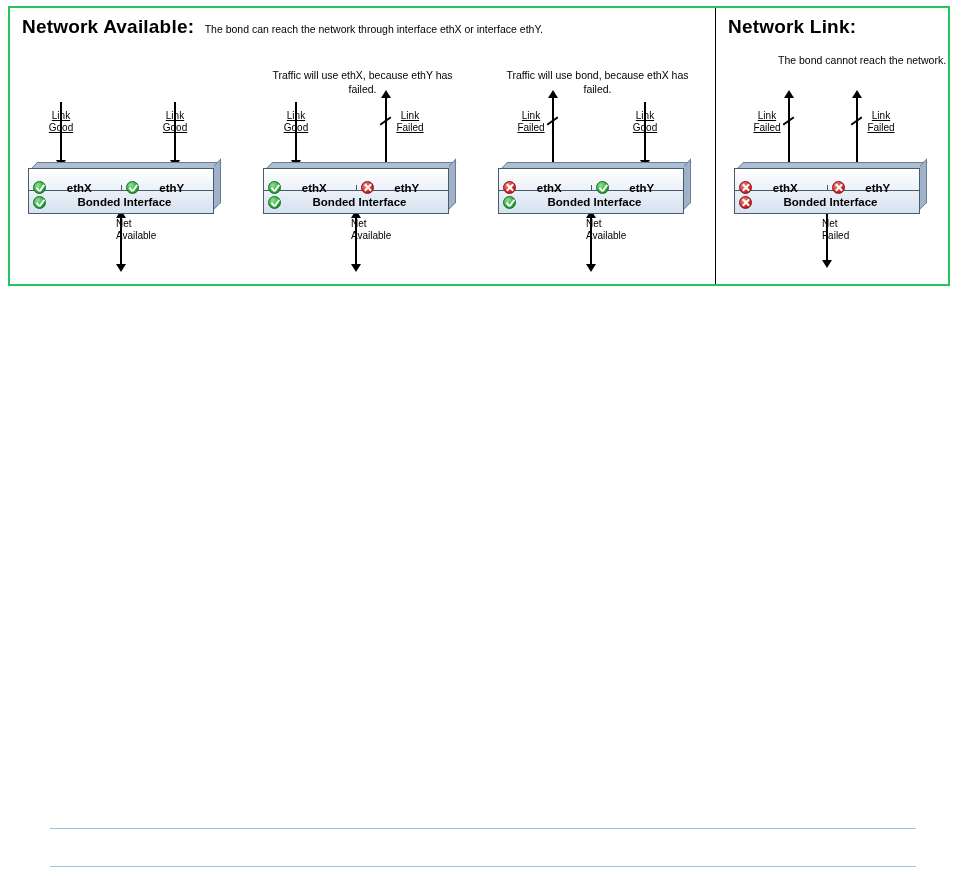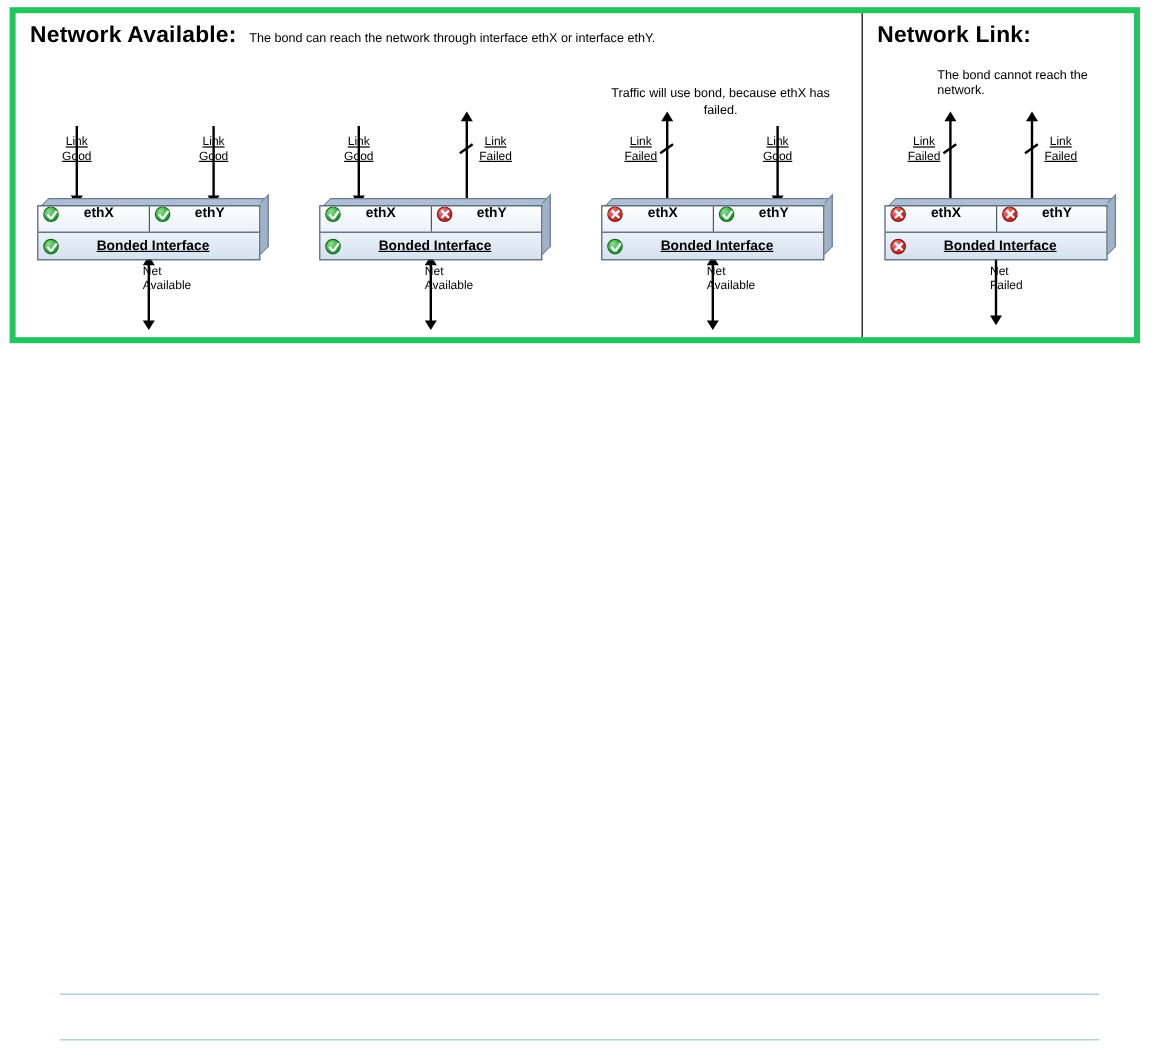--- a/index.html
+++ b/index.html
@@ -16,21 +16,21 @@
     overflow: hidden;
   }
 
   
   .figure {
     position: absolute;
     left: 8px;
     top: 6px;
     width: 942px;
     height: 280px;
-    border: 5px solid #22c55e;
+    border: 2px solid #22c55e;
     box-sizing: border-box;
     display: flex;
   }
   .panel-left {
     width: 706px;
     box-sizing: border-box;
     border-right: 1px solid #000000;
     position: relative;
   }
   .panel-right {
@@ -165,22 +165,24 @@
     z-index: 2;
   }
   .eth-row {
     display: flex;
     height: 21px;
     border-bottom: 1px solid #4a5a6b;
   }
   .eth-cell {
     flex: 1;
     display: flex;
+    align-items: center;
     box-sizing: border-box;
     padding-left: 4px;
+    margin-top: 16px;
   }
   .eth-cell + .eth-cell { border-left: 1px solid #4a5a6b; }
   .eth-label {
     flex: 1;
     text-align: center;
     font-size: 11.5px;
     font-weight: bold;
     padding-right: 8px;
   }
   .bond-row {
@@ -188,21 +190,20 @@
     display: flex;
     align-items: center;
     padding-left: 4px;
   }
   .bond-label {
     flex: 1;
     text-align: center;
     font-size: 11.5px;
     font-weight: bold;
     padding-right: 10px;
-    text-decoration: underline;
   }
 
   
   .badge {
     width: 13px;
     height: 13px;
     border-radius: 50%;
     position: relative;
     flex: none;
     box-sizing: border-box;
@@ -323,20 +324,21 @@
         <div class="arrowhead-up" style="left:106px; top:150px;"></div>
         <div class="netgroup">
           <div class="net-label">
             <div>Net</div>
             <div>Available</div>
           </div>
         </div>
       </div>
 
       <div class="scenario">
+        <div class="caption">Traffic will use ethX, because ethY has failed.</div>
 
         <div class="linkgroup left">
           <div>Link</div>
           <div>Good</div>
         </div>
         <div class="arrow-v" style="left:50px; top:42px; height:60px;"></div>
         <div class="arrowhead-down" style="left:46px; top:100px;"></div>
 
         <div class="linkgroup right">
           <div>Link</div>

